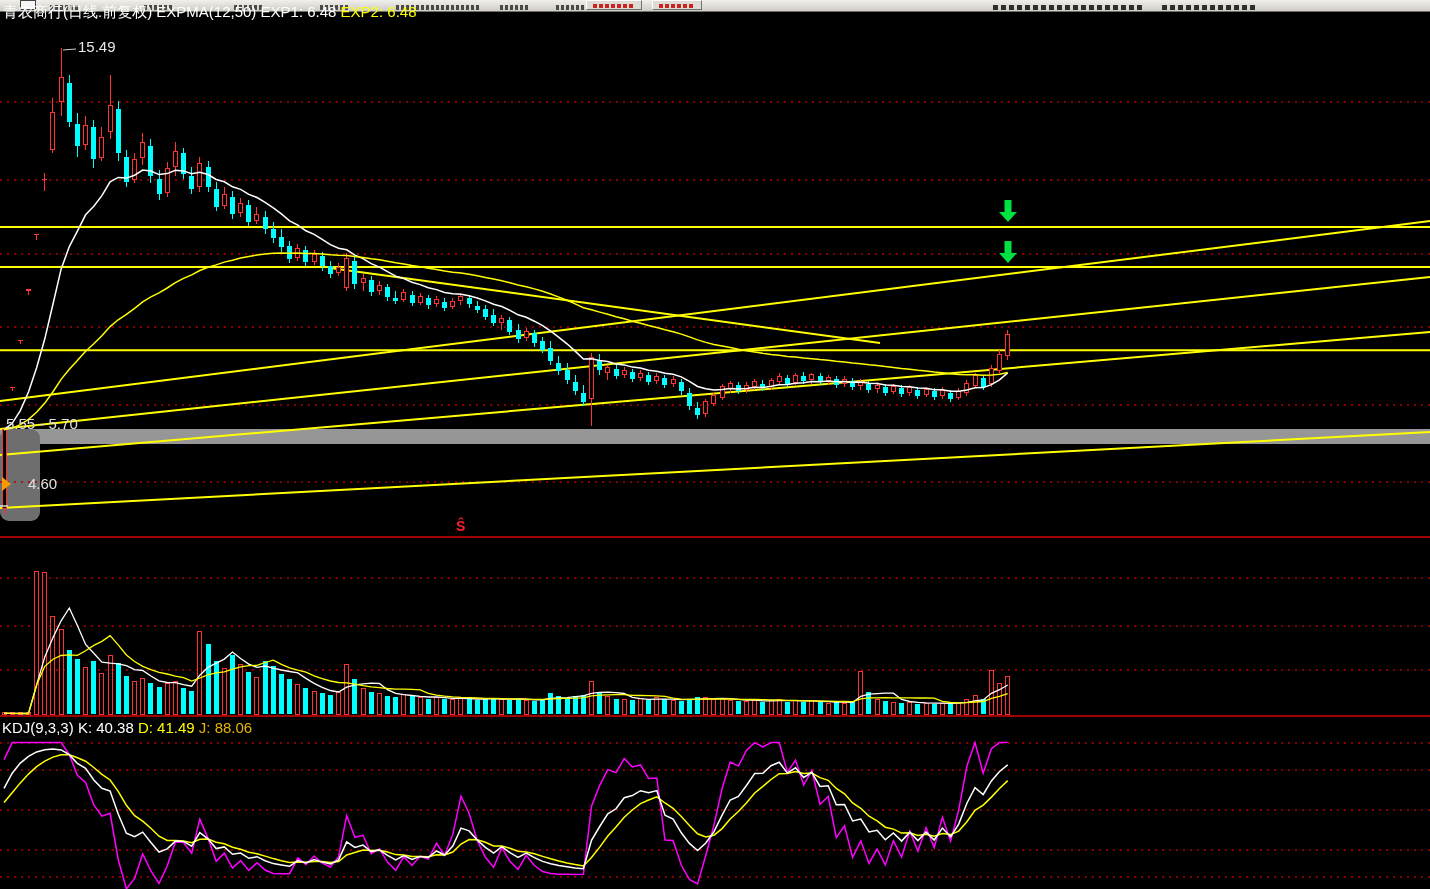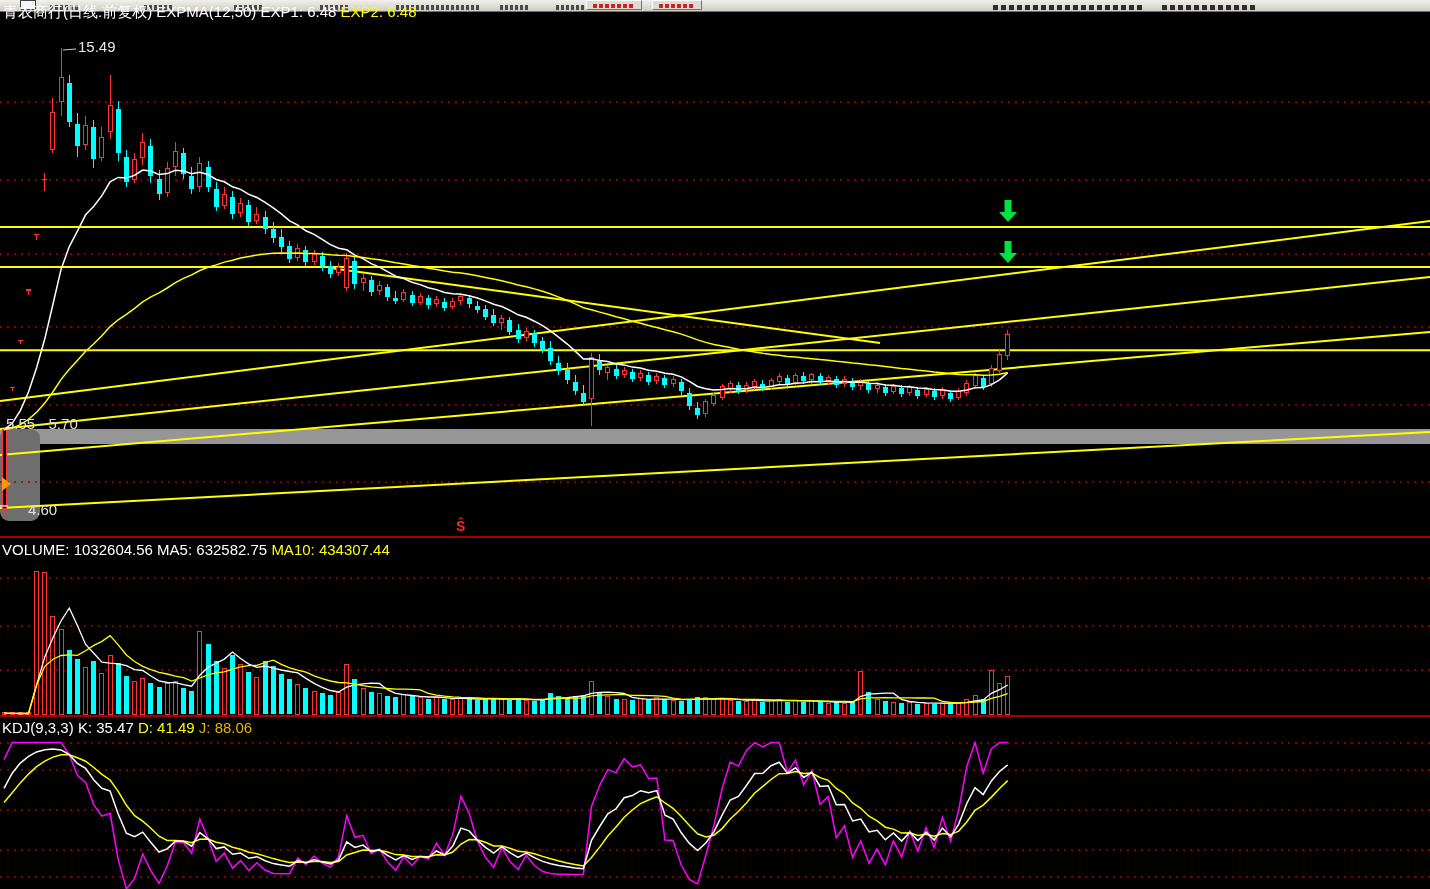--- a/index.html
+++ b/index.html
@@ -18,21 +18,21 @@
           border:1px solid #444;box-sizing:border-box;}
   
   .ovl{position:absolute;white-space:pre;line-height:1;}
   #title-row{left:3px;top:4px;font-size:15px;color:#ffffff;}
   .t-yellow{color:#ffff00;}
   .t-magenta{color:#eab308;}
   #vol-header{left:2px;top:542px;font-size:15px;color:#ffffff;}
   #kdj-header{left:2px;top:720px;font-size:15px;color:#ffffff;}
   #anno-peak{left:78px;top:39px;font-size:15px;color:#e8e8e8;}
   #anno-gap{left:6px;top:416px;font-size:15px;color:#e0e0e0;}
-  #anno-low{left:28px;top:502px;font-size:15px;color:#e0e0e0;}
+  #anno-low{left:28px;top:476px;font-size:15px;color:#e0e0e0;}
   #anno-sell{left:456px;top:519px;font-size:14px;font-weight:bold;color:#ff2222;}
   svg{position:absolute;left:0;top:0;}
 </style>
 </head>
 <body>
 
 <div id="stage">
 
   <div id="menubar">
     <div class="m-icon"></div>
@@ -499,21 +499,20 @@
         <g clip-path="url(#clipKdj)">
           <path d="M4.0,759.6L12.2,742.6L20.3,742.6L28.5,742.6L36.6,742.6L44.8,742.6L53.0,742.6L61.1,742.6L69.3,754.7L77.4,775.3L85.6,782.5L93.8,805.0L101.9,816.2L110.1,813.3L118.2,859.5L126.4,889.0L134.6,878.5L142.7,854.0L150.9,870.8L159.0,883.5L167.2,866.0L175.4,841.9L183.5,842.5L191.7,853.2L199.8,819.1L208.0,838.1L216.2,861.3L224.3,853.1L232.5,868.0L240.6,860.6L248.8,870.5L257.0,862.7L265.1,870.0L273.3,873.5L281.4,873.7L289.6,873.7L297.8,858.0L305.9,864.4L314.1,856.0L322.2,863.1L330.4,867.0L338.6,856.6L346.7,815.6L354.9,837.3L363.0,835.3L371.2,853.7L379.4,848.9L387.5,862.1L395.7,870.2L403.8,856.8L412.0,865.5L420.2,856.3L428.3,859.0L436.5,843.3L444.6,855.3L452.8,834.4L461.0,796.2L469.1,813.3L477.3,840.8L485.4,857.3L493.6,867.3L501.8,847.6L509.9,861.4L518.1,869.3L526.2,855.4L534.4,865.5L542.6,871.6L550.7,873.5L558.9,874.3L567.0,874.3L575.2,874.4L583.4,874.3L591.5,806.1L599.7,785.3L607.8,769.6L616.0,772.6L624.2,758.6L632.3,766.9L640.5,764.9L648.6,778.4L656.8,778.0L665.0,840.0L673.1,840.4L681.3,865.3L689.4,879.4L697.6,884.0L705.8,855.3L713.9,825.3L722.1,788.5L730.2,762.0L738.4,766.1L746.6,750.1L754.7,742.6L762.9,747.0L771.0,742.6L779.2,742.6L787.4,772.2L795.5,760.2L803.7,785.0L811.8,770.6L820.0,804.3L828.2,796.5L836.3,837.6L844.5,825.8L852.6,857.4L860.8,840.8L869.0,863.4L877.1,849.1L885.3,864.9L893.4,840.6L901.6,857.1L909.8,831.1L917.9,851.1L926.1,827.6L934.2,847.7L942.4,817.2L950.6,841.2L958.7,810.0L966.9,766.0L975.0,742.6L983.2,773.2L991.4,748.7L999.5,742.6L1007.7,742.6" fill="none" stroke="#ff00ff" stroke-width="1.5"></path>
           <path d="M4.0,802.6L12.2,792.8L20.3,782.9L28.5,774.1L36.6,766.7L44.8,761.1L53.0,757.1L61.1,754.7L69.3,754.7L77.4,757.7L85.6,761.2L93.8,767.5L101.9,774.4L110.1,780.0L118.2,791.3L126.4,805.3L134.6,815.7L142.7,821.2L150.9,828.3L159.0,836.2L167.2,840.4L175.4,840.6L183.5,840.9L191.7,842.7L199.8,839.3L208.0,839.1L216.2,842.3L224.3,843.8L232.5,847.3L240.6,849.2L248.8,852.2L257.0,853.7L265.1,856.1L273.3,858.6L281.4,860.7L289.6,862.6L297.8,861.9L305.9,862.3L314.1,861.4L322.2,861.6L330.4,862.4L338.6,861.6L346.7,855.0L354.9,852.5L363.0,850.0L371.2,850.5L379.4,850.3L387.5,852.0L395.7,854.6L403.8,854.9L412.0,856.4L420.2,856.4L428.3,856.8L436.5,854.8L444.6,854.9L452.8,852.0L461.0,844.0L469.1,839.6L477.3,839.8L485.4,842.3L493.6,845.9L501.8,846.1L509.9,848.3L518.1,851.3L526.2,851.9L534.4,853.8L542.6,856.4L550.7,858.8L558.9,861.0L567.0,862.9L575.2,864.6L583.4,865.9L591.5,857.4L599.7,847.1L607.8,836.0L616.0,826.9L624.2,817.2L632.3,810.0L640.5,803.6L648.6,800.0L656.8,796.8L665.0,803.0L673.1,808.3L681.3,816.5L689.4,825.5L697.6,833.8L705.8,836.9L713.9,835.2L722.1,828.6L730.2,819.0L738.4,811.5L746.6,802.7L754.7,793.0L762.9,786.4L771.0,779.5L779.2,773.7L787.4,773.5L795.5,771.6L803.7,773.5L811.8,773.1L820.0,777.6L828.2,780.3L836.3,788.5L844.5,793.8L852.6,802.9L860.8,808.3L869.0,816.2L877.1,820.9L885.3,827.2L893.4,829.1L901.6,833.1L909.8,832.8L917.9,835.4L926.1,834.3L934.2,836.2L942.4,833.5L950.6,834.6L958.7,831.1L966.9,821.8L975.0,810.4L983.2,805.1L991.4,797.1L999.5,788.5L1007.7,780.6" fill="none" stroke="#ffff00" stroke-width="1.5"></path>
           <path d="M4.0,788.3L12.2,773.2L20.3,763.1L28.5,756.4L36.6,751.9L44.8,749.8L53.0,749.1L61.1,749.9L69.3,754.7L77.4,763.5L85.6,768.3L93.8,780.0L101.9,788.3L110.1,791.1L118.2,814.1L126.4,833.2L134.6,836.7L142.7,832.1L150.9,842.5L159.0,852.0L167.2,848.9L175.4,841.1L183.5,841.4L191.7,846.2L199.8,832.6L208.0,838.8L216.2,848.6L224.3,846.9L232.5,854.2L240.6,853.0L248.8,858.3L257.0,856.7L265.1,860.7L273.3,863.6L281.4,865.0L289.6,866.3L297.8,860.6L305.9,863.0L314.1,859.6L322.2,862.1L330.4,863.9L338.6,859.9L346.7,841.9L354.9,847.4L363.0,845.1L371.2,851.6L379.4,849.8L387.5,855.4L395.7,859.8L403.8,855.5L412.0,859.4L420.2,856.4L428.3,857.5L436.5,851.0L444.6,855.0L452.8,846.1L461.0,828.1L469.1,830.9L477.3,840.1L485.4,847.3L493.6,853.0L501.8,846.6L509.9,852.7L518.1,857.3L526.2,853.1L534.4,857.7L542.6,861.4L550.7,863.7L558.9,865.4L567.0,866.7L575.2,867.9L583.4,868.7L591.5,840.3L599.7,826.5L607.8,813.9L616.0,808.8L624.2,797.7L632.3,795.6L640.5,790.7L648.6,792.8L656.8,790.6L665.0,815.3L673.1,819.0L681.3,832.8L689.4,843.4L697.6,850.5L705.8,843.0L713.9,831.9L722.1,815.2L730.2,800.0L738.4,796.4L746.6,785.2L754.7,773.6L762.9,773.3L771.0,765.7L779.2,762.2L787.4,773.1L795.5,767.8L803.7,777.4L811.8,772.3L820.0,786.5L828.2,785.7L836.3,804.8L844.5,804.4L852.6,821.0L860.8,819.1L869.0,831.9L877.1,830.3L885.3,839.8L893.4,832.9L901.6,841.1L909.8,832.2L917.9,840.6L926.1,832.1L934.2,840.0L942.4,828.1L950.6,836.8L958.7,824.1L966.9,803.2L975.0,787.7L983.2,794.5L991.4,780.9L999.5,771.5L1007.7,764.8" fill="none" stroke="#ffffff" stroke-width="1.5"></path>
         </g>
       </svg>
     </div>
 
   <div class="ovl" id="title-row"><span>青农商行(日线.前复权) EXPMA(12,50)</span><span> </span><span>EXP1: 6.48</span><span> </span><span class="t-yellow">EXP2: 6.48</span></div>
 
-  <div class="ovl" id="vol-header"><span>VOLUME: 1032604.56</span><span> </span><span>MA5: 632582.75</span><span> </span><span class="t-yellow">MA10: 434307.44</span></div>
-
-  <div class="ovl" id="kdj-header"><span>KDJ(9,3,3)</span><span> </span><span>K: 35.47</span><span> </span><span class="t-yellow">D: 41.49</span><span> </span><span class="t-magenta">J: 88.06</span></div>
+
+  <div class="ovl" id="kdj-header"><span>KDJ(9,3,3)</span><span> </span><span>K: 40.38</span><span> </span><span class="t-yellow">D: 41.49</span><span> </span><span class="t-magenta">J: 88.06</span></div>
 
   <div class="ovl" id="anno-peak">15.49</div>
   <div class="ovl" id="anno-gap">5.55 - 5.70</div>
   <div class="ovl" id="anno-low">4.60</div>
   <div class="ovl" id="anno-sell">Ŝ</div>
 </div>
 
 </body></html>

